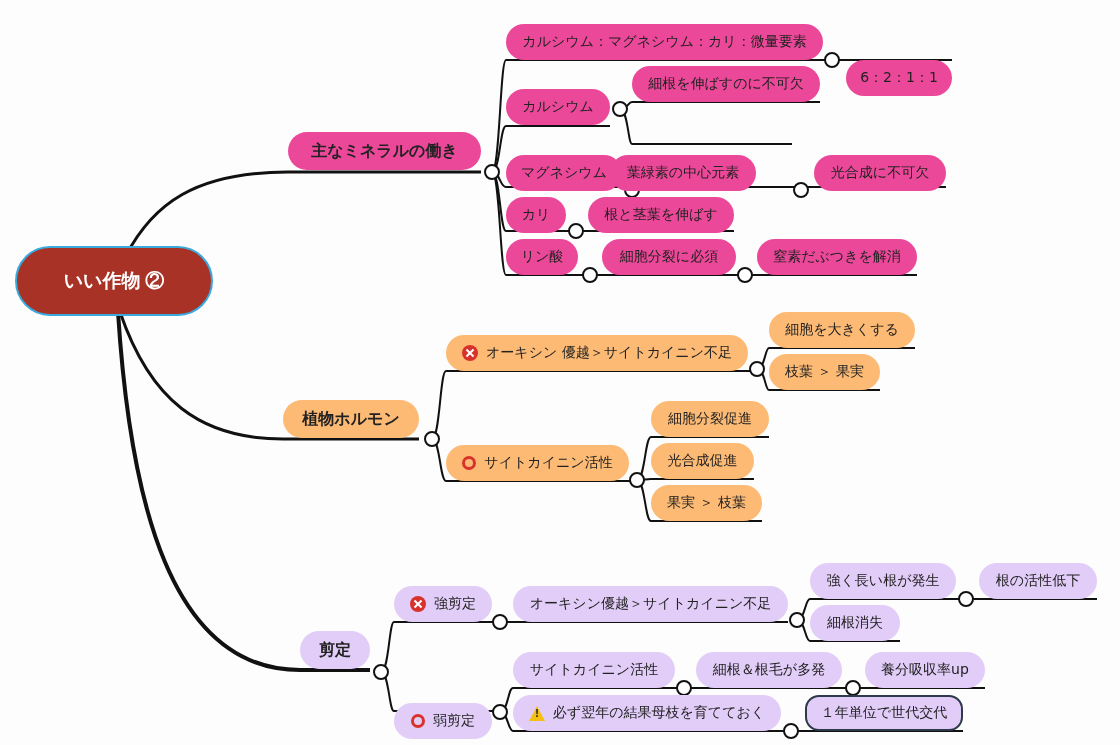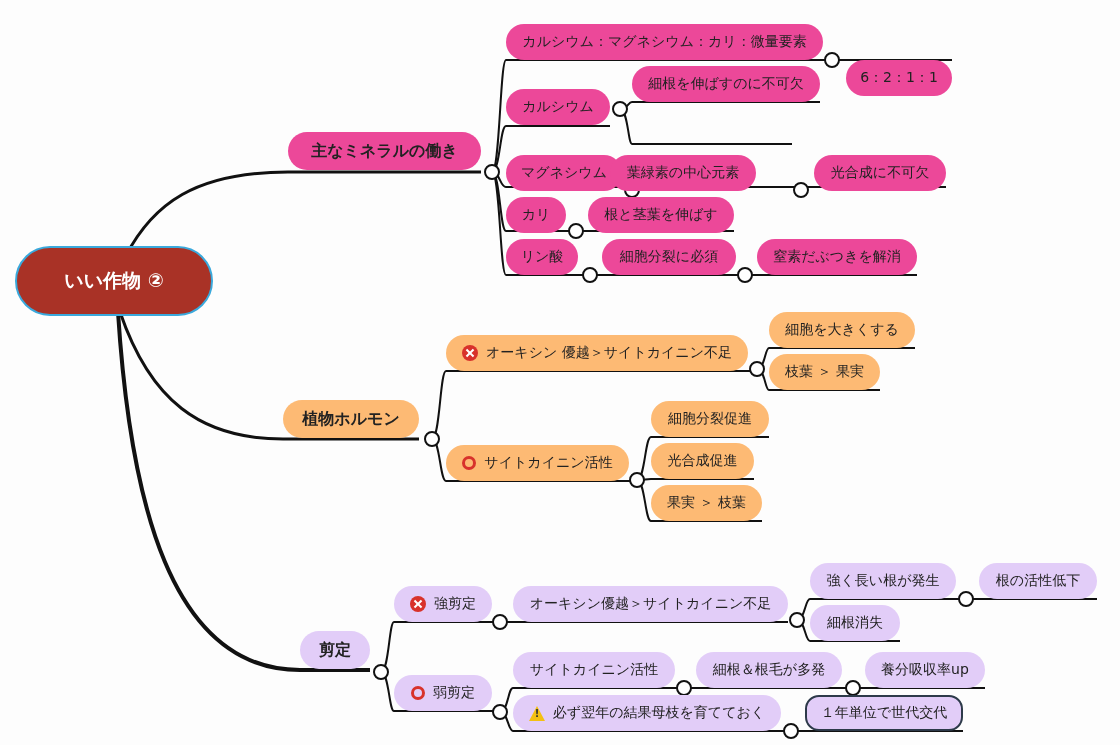--- a/index.html
+++ b/index.html
@@ -14,21 +14,21 @@
     position:absolute; box-sizing:border-box; height:36px;
     border-radius:18px; display:flex; align-items:center; justify-content:center;
     font-size:14px; color:#222; white-space:nowrap; padding:0 14px;
   }
   .pink { background:#ec4899; }
   .orange { background:#fdba74; }
   .lav { background:#e2cdf8; }
   .main { font-weight:bold; font-size:16px; height:38px; border-radius:19px; }
   .root {
     background:#a93226; color:#fff; font-size:19px; font-weight:bold;
-    border:2px solid #3aa9dc; height:70px; border-radius:35px;
+    border:2px solid #3aa9dc; height:70px; border-radius:35px;font-family:Liberation Serif, serif;
   }
   .boxed { border:2px solid #2d3a4a; border-radius:14px; }
   .icon { display:inline-block; width:16px; height:16px; margin-right:8px; position:relative; flex:none; }
   .icon-x { background:#d8322b; border-radius:50%; }
   .icon-x::before, .icon-x::after {
     content:""; position:absolute; left:7px; top:3px; width:2px; height:10px; background:#fff;
   }
   .icon-x::before { transform:rotate(45deg); }
   .icon-x::after { transform:rotate(-45deg); }
   .icon-o { border:3px solid #d8322b; border-radius:50%; box-sizing:border-box; width:14px; height:14px; }
@@ -184,21 +184,21 @@
   <div class="node lav" style="left:810px;top:563px;width:146px;">
     <span>強く長い根が発生</span>
     </div>
   <div class="node lav" style="left:979px;top:563px;width:118px;">
     <span>根の活性低下</span>
     </div>
   <div class="node lav" style="left:810px;top:605px;width:90px;">
     <span>細根消失</span>
     </div>
 
-  <div class="node lav" style="left:394px;top:675px;width:98px;">
+  <div class="node lav" style="left:394px;top:703px;width:98px;">
     <span class="icon icon-o"></span>
     <span>弱剪定</span>
     </div>
   <div class="node lav" style="left:513px;top:652px;width:162px;">
     <span>サイトカイニン活性</span>
     </div>
   <div class="node lav" style="left:696px;top:652px;width:146px;">
     <span>細根＆根毛が多発</span>
     </div>
   <div class="node lav" style="left:865px;top:652px;width:120px;">

